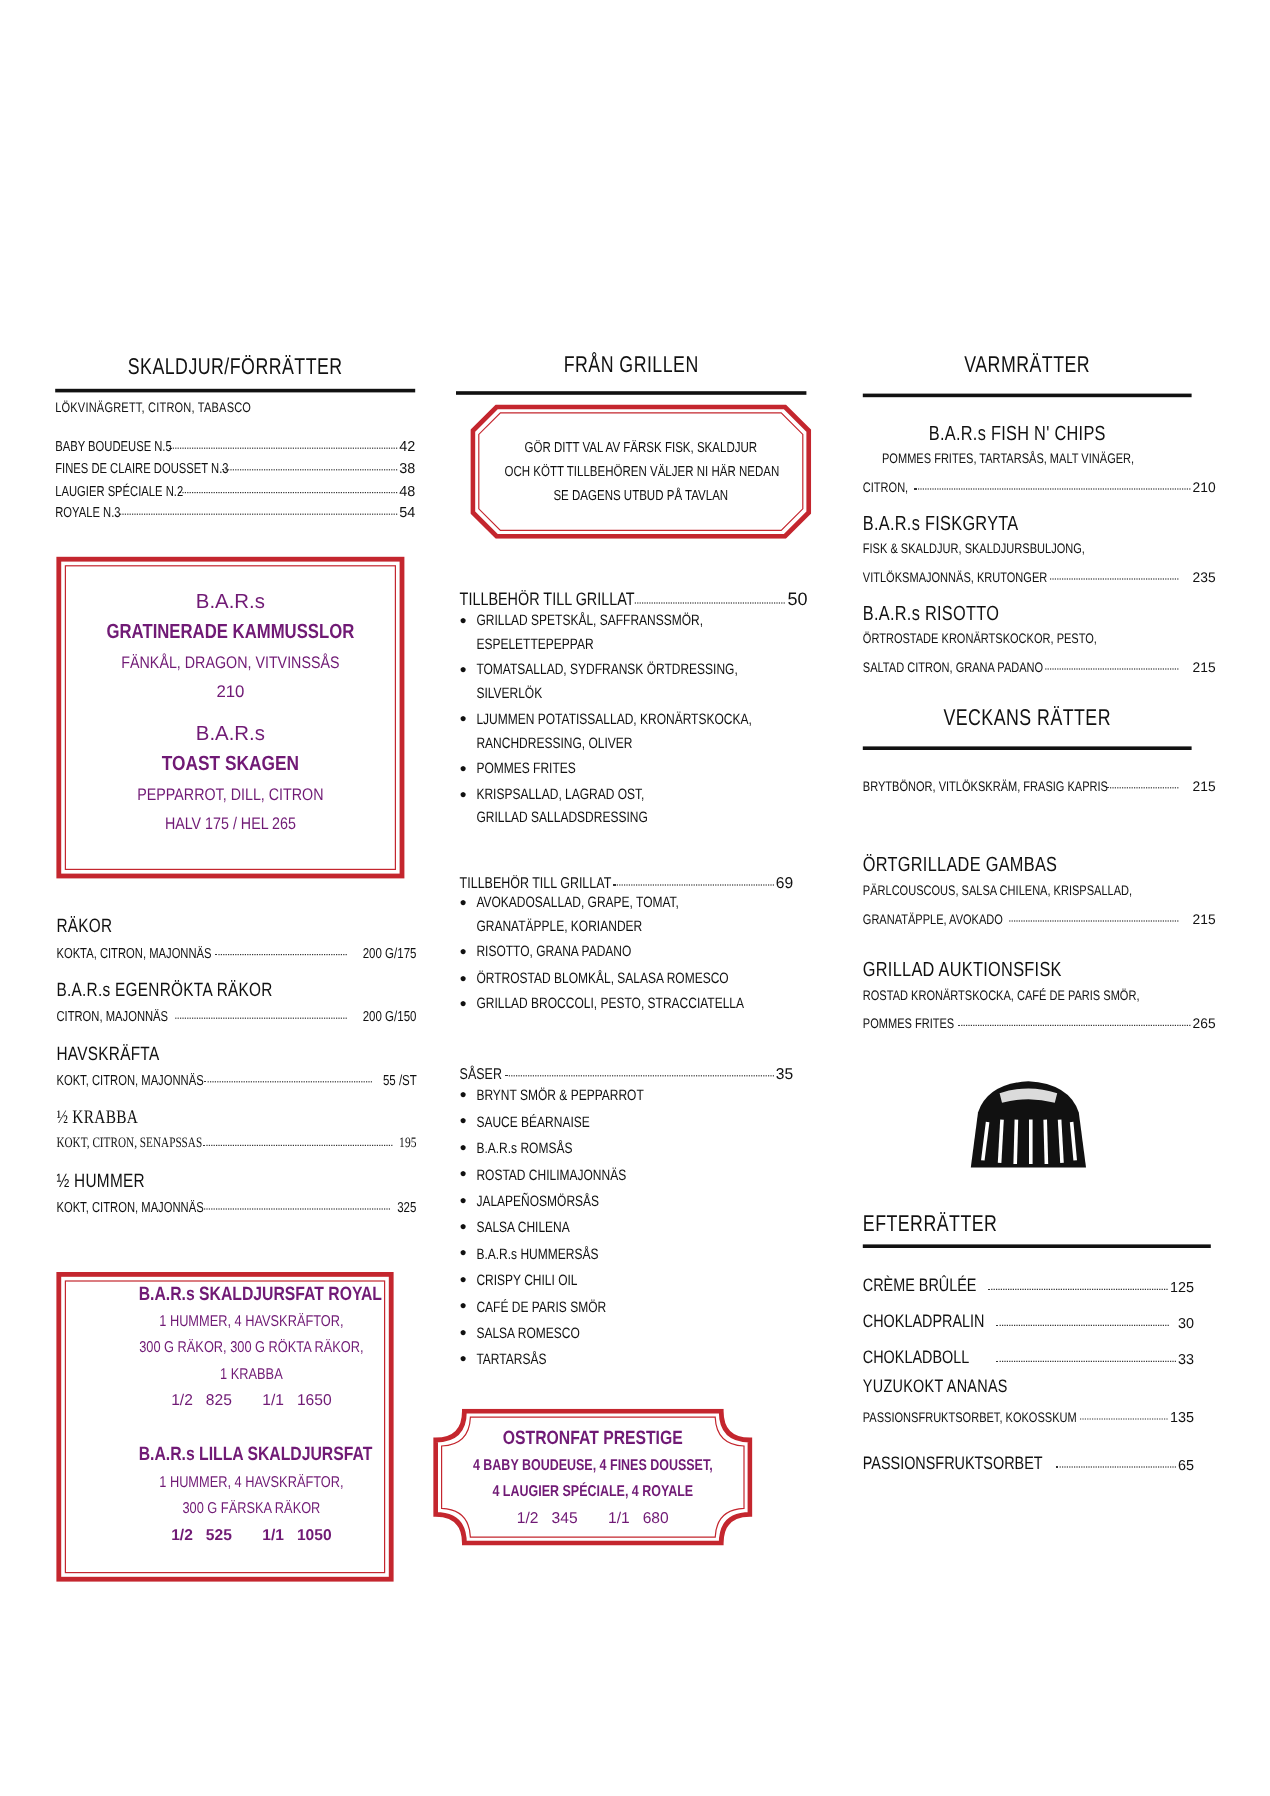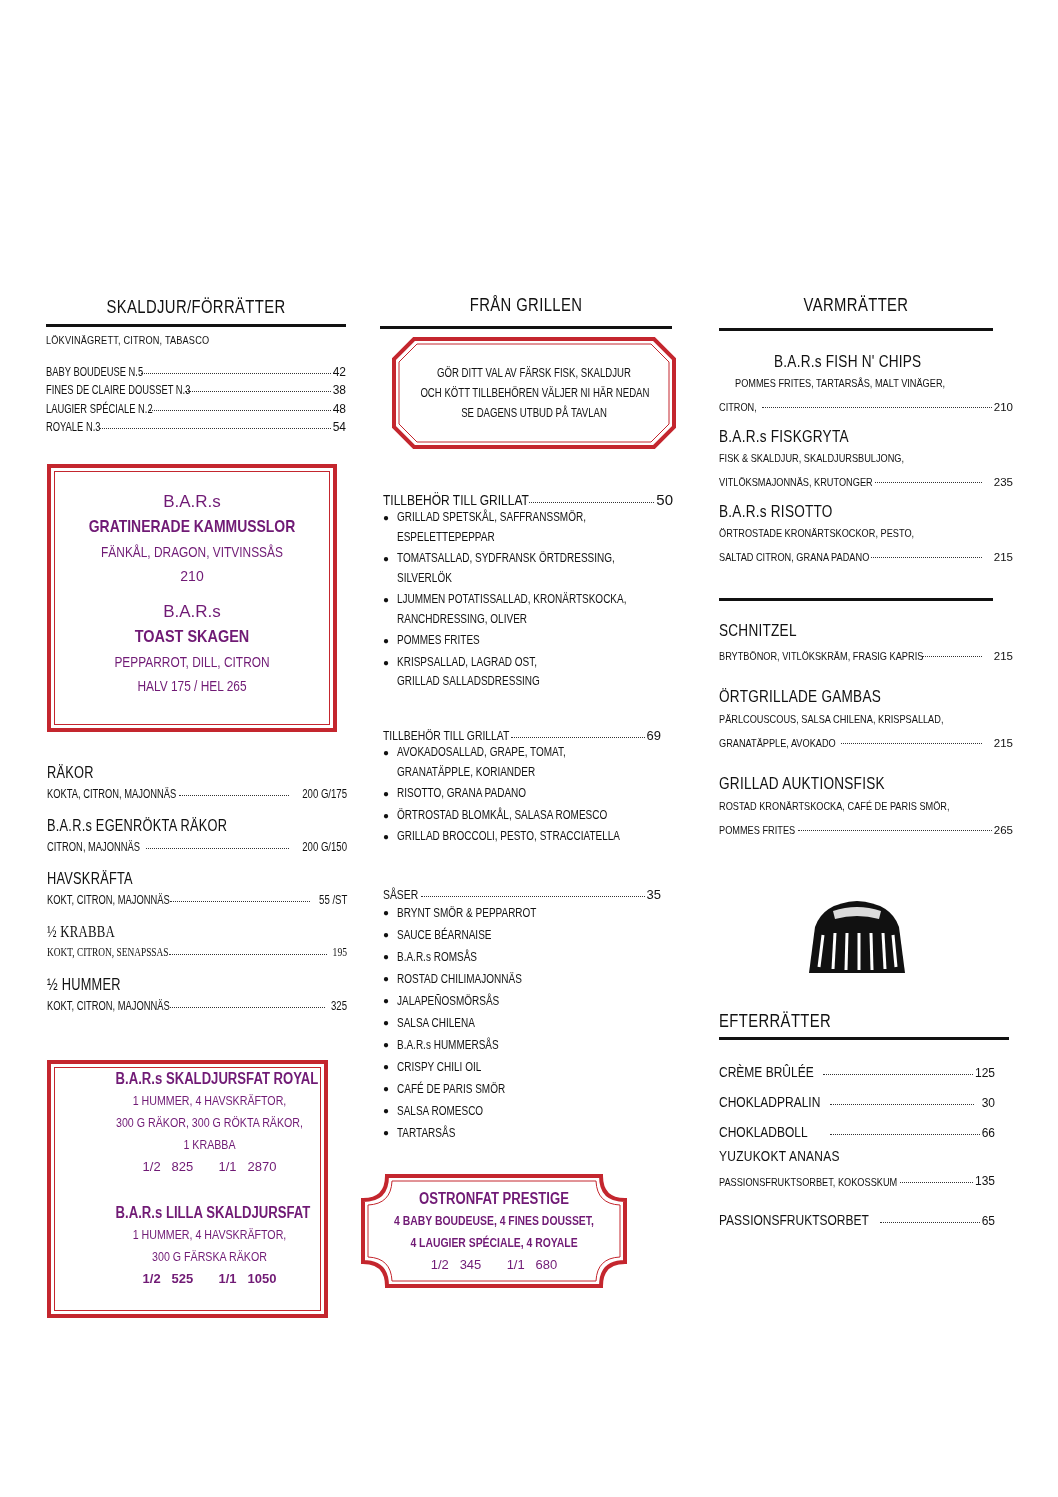--- a/index.html
+++ b/index.html
@@ -115,21 +115,21 @@
   </div>
 </div>
 
 <div class="redbox" style="left:47px; top:1060px; width:281px; height:258px;">
   <div class="boxtxt navy" style="position:absolute; left:0; right:0; top:4px;padding-left:44px;">
     <div style="font-size:16px; line-height:22px; font-weight:bold; transform:scaleX(0.82);">B.A.R.s SKALDJURSFAT ROYAL</div>
     <div style="font-size:13px; line-height:22px; transform:scaleX(0.82);">1 HUMMER, 4 HAVSKRÄFTOR,</div>
     <div style="font-size:13px; line-height:22px; transform:scaleX(0.82);">300 G RÄKOR, 300 G RÖKTA RÄKOR,</div>
     <div style="font-size:13px; line-height:22px; transform:scaleX(0.82);">1 KRABBA</div>
     <div style="font-size:13px; line-height:22px;">
-      <span>1/2</span>&nbsp;&nbsp;&nbsp;<span>825</span>&nbsp;&nbsp;&nbsp;&nbsp;&nbsp;&nbsp;&nbsp;<span>1/1</span>&nbsp;&nbsp;&nbsp;<span>2870</span>
+      <span>1/2</span>&nbsp;&nbsp;&nbsp;<span>825</span>&nbsp;&nbsp;&nbsp;&nbsp;&nbsp;&nbsp;&nbsp;<span>1/1</span>&nbsp;&nbsp;&nbsp;<span>1650</span>
     </div>
     <div style="font-size:16px; line-height:22px; font-weight:bold; margin-top:24px; transform:scaleX(0.82);">B.A.R.s LILLA SKALDJURSFAT</div>
     <div style="font-size:13px; line-height:22px; transform:scaleX(0.82);">1 HUMMER, 4 HAVSKRÄFTOR,</div>
     <div style="font-size:13px; line-height:22px; transform:scaleX(0.82);">300 G FÄRSKA RÄKOR</div>
     <div style="font-size:13px; line-height:22px; font-weight:bold;">
       <span>1/2</span>&nbsp;&nbsp;&nbsp;<span>525</span>&nbsp;&nbsp;&nbsp;&nbsp;&nbsp;&nbsp;&nbsp;<span>1/1</span>&nbsp;&nbsp;&nbsp;<span>1050</span>
     </div>
   </div>
 </div>
 
@@ -325,25 +325,27 @@
       <div class="row" style="font-size:11.5px;align-items:flex-end;">
           <span class="lbl narrow">SALTAD CITRON, GRANA PADANO</span>
           <span class="dots" style="margin-left:-36px; margin-right:12px;"></span>
           <span class="pr">215</span>
         </div>
     </div>
   </div>
 </div>
 
 <div class="col" style="left:719px; top:588px; width:274px;">
+  <div style="height:24px; position:relative;">
+    <div class="sec-title" style="position:absolute; left:-20px; width:314px; transform-origin:center top;">VECKANS RÄTTER</div>
+  </div>
   <div class="rule" style="margin-top:10px;"></div>
 
   <div style="margin-top:18px; width:294px;">
     <div style="height:66px;">
-      <div class="item-h" style="font-size:17px; line-height:24px;"><span class="narrow">SCHNITZEL</span></div>
       <div class="row" style="font-size:11.5px;">
           <span class="lbl narrow">BRYTBÖNOR, VITLÖKSKRÄM, FRASIG KAPRIS</span>
           <span class="dots" style="margin-left:-52px; margin-right:12px;"></span>
           <span class="pr">215</span>
         </div>
     </div>
     <div style="height:87px;">
       <div class="item-h" style="font-size:17px; line-height:24px;"><span class="narrow">ÖRTGRILLADE GAMBAS</span></div>
       <div class="sub" style="line-height:21px;"><span class="narrow">PÄRLCOUSCOUS, SALSA CHILENA, KRISPSALLAD,</span></div>
       <div class="row" style="font-size:11.5px;">
@@ -391,21 +393,21 @@
         <span class="pr" style="font-size:12px;">125</span>
     </div>
     <div class="row" style="font-size:15px; height:30px;">
       <span class="lbl narrow">CHOKLADPRALIN</span>
         <span class="dots" style="margin-left:-16px; margin-right:8px;"></span>
         <span class="pr" style="font-size:12px;">30</span>
     </div>
     <div class="row" style="font-size:15px; height:30px;">
       <span class="lbl narrow">CHOKLADBOLL</span>
         <span class="dots" style="margin-left:0px;"></span>
-        <span class="pr" style="font-size:12px;">66</span>
+        <span class="pr" style="font-size:12px;">33</span>
     </div>
     <div style="margin-top:6px;">
       <div class="item-h" style="font-size:15px; line-height:20px;"><span class="narrow">YUZUKOKT ANANAS</span></div>
       <div class="row" style="font-size:11.5px; height:22px;">
           <span class="lbl narrow">PASSIONSFRUKTSORBET, KOKOSSKUM</span>
           <span class="dots" style="margin-left:-42px;"></span>
           <span class="pr" style="font-size:12px;">135</span>
         </div>
     </div>
     <div class="row" style="font-size:15px; height:30px; margin-top:10px;">

